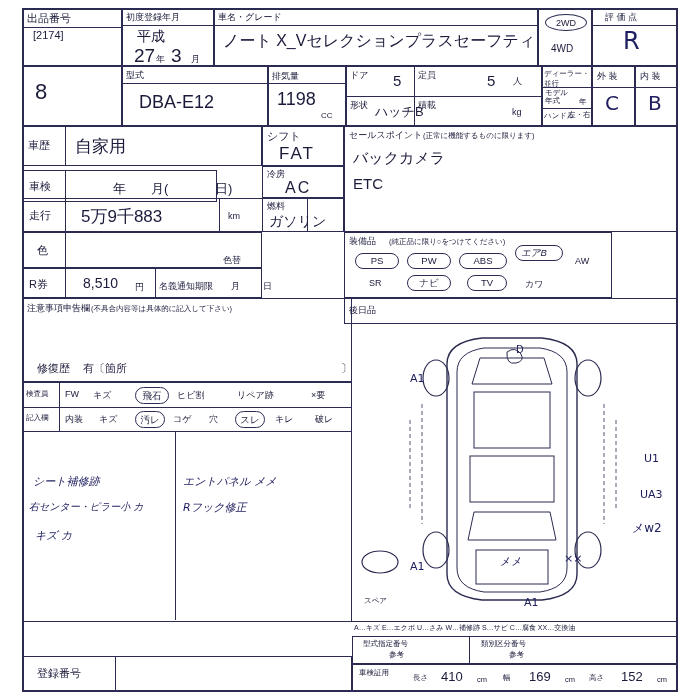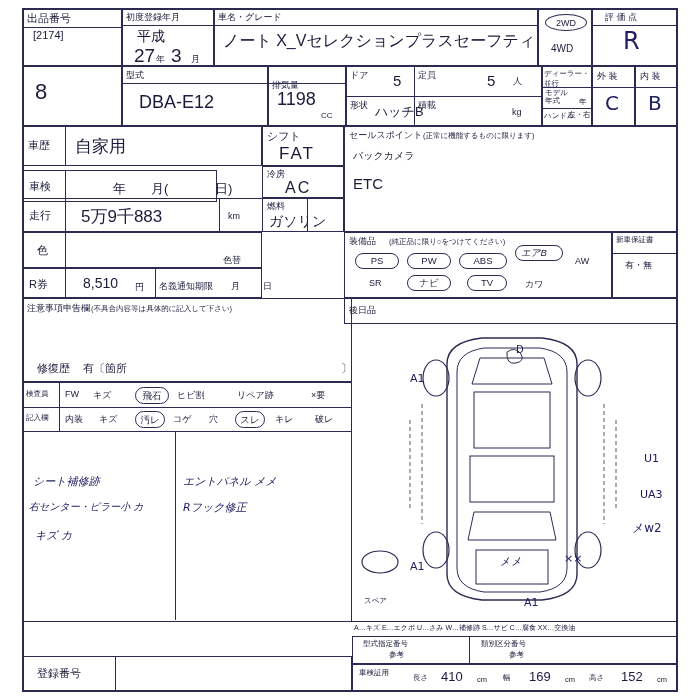--- a/index.html
+++ b/index.html
@@ -93,21 +93,21 @@
     <div class="line hl" style="left:0;top:16px;width:84px;"></div>
     <div class="c hand" style="left:30px;top:18px;font-size:24px;">R</div>
   </div>
 
   <div class="bx" style="left:122px;top:66px;width:146px;height:60px;">
     <div class="c sm" style="left:3px;top:2px;">型式</div>
     <div class="line hl" style="left:0;top:16px;width:144px;"></div>
     <div class="c" style="left:16px;top:25px;font-size:18px;">DBA-E12</div>
   </div>
   <div class="bx" style="left:268px;top:66px;width:78px;height:60px;">
-    <div class="c sm" style="left:3px;top:12px;">排気量</div>
+    <div class="c sm" style="left:3px;top:3px;">排気量</div>
     <div class="line hl" style="left:0;top:16px;width:76px;"></div>
     <div class="c" style="left:8px;top:22px;font-size:18px;">1198</div>
     <div class="c xs" style="left:52px;top:44px;">CC</div>
   </div>
 
   <div class="bx" style="left:346px;top:66px;width:196px;height:60px;">
     <div class="line vl" style="left:67px;top:0;height:58px;"></div>
     <div class="line hl" style="left:0;top:29px;width:194px;"></div>
     <div class="c sm" style="left:3px;top:2px;">ドア</div>
     <div class="c" style="left:46px;top:5px;font-size:15px;">5</div>
@@ -200,45 +200,40 @@
     <div class="c" style="left:22px;top:12px;font-size:16px;letter-spacing:2px;">AC</div>
   </div>
   <div class="bx" style="left:262px;top:198px;width:82px;height:34px;">
     <div class="c sm" style="left:4px;top:1px;">燃料</div>
     <div class="c" style="left:6px;top:14px;font-size:14px;">ガソリン</div>
   </div>
 
   <div class="bx" style="left:344px;top:126px;width:334px;height:106px;">
     <div class="c sm" style="left:4px;top:2px;">セールスポイント</div>
     <div class="c vsm" style="left:78px;top:4px;">(正常に機能するものに限ります)</div>
-    <div class="c" style="left:8px;top:22px;font-size:10px;">バックカメラ</div>
+    <div class="c" style="left:8px;top:22px;font-size:15px;">バックカメラ</div>
     <div class="c" style="left:8px;top:48px;font-size:15px;">ETC</div>
   </div>
 
   <div class="bx" style="left:344px;top:232px;width:268px;height:66px;">
     <div class="c sm" style="left:4px;top:2px;">装備品</div>
     <div class="c vsm" style="left:44px;top:4px;">(純正品に限り○をつけてください)</div>
 
     <div class="pill" style="position:absolute;left:10px;top:20px;width:44px;text-align:center;"><span>PS</span></div>
     <div class="pill" style="position:absolute;left:62px;top:20px;width:44px;text-align:center;"><span>PW</span></div>
     <div class="pill" style="position:absolute;left:114px;top:20px;width:48px;text-align:center;"><span>ABS</span></div>
     <div class="pill" style="position:absolute;left:170px;top:12px;width:48px;text-align:left;font-style:italic;"><span>エアB</span></div>
     <div class="c sm" style="left:230px;top:23px;">AW</div>
 
     <div class="c sm" style="left:24px;top:45px;">SR</div>
     <div class="pill" style="position:absolute;left:62px;top:42px;width:44px;text-align:center;"><span>ナビ</span></div>
     <div class="pill" style="position:absolute;left:122px;top:42px;width:40px;text-align:center;"><span>TV</span></div>
     <div class="c sm" style="left:180px;top:45px;">カワ</div>
   </div>
 
-  <div class="bx" style="left:612px;top:232px;width:66px;height:66px;">
-    <div class="c vsm" style="left:3px;top:2px;">新車保証書</div>
-    <div class="line hl" style="left:0;top:20px;width:64px;"></div>
-    <div class="c sm" style="left:12px;top:26px;">有・無</div>
-  </div>
 
   <div class="bx" style="left:344px;top:298px;width:334px;height:26px;">
     <div class="c sm" style="left:4px;top:5px;">後日品</div>
   </div>
 
   <div class="bx" style="left:22px;top:382px;width:330px;height:50px;">
     <div class="line vl" style="left:36px;top:0;height:48px;"></div>
     <div class="line hl" style="left:0;top:24px;width:328px;"></div>
     <div class="c vsm" style="left:3px;top:6px;">検査員</div>
     <div class="c vsm" style="left:3px;top:30px;">記入欄</div>

